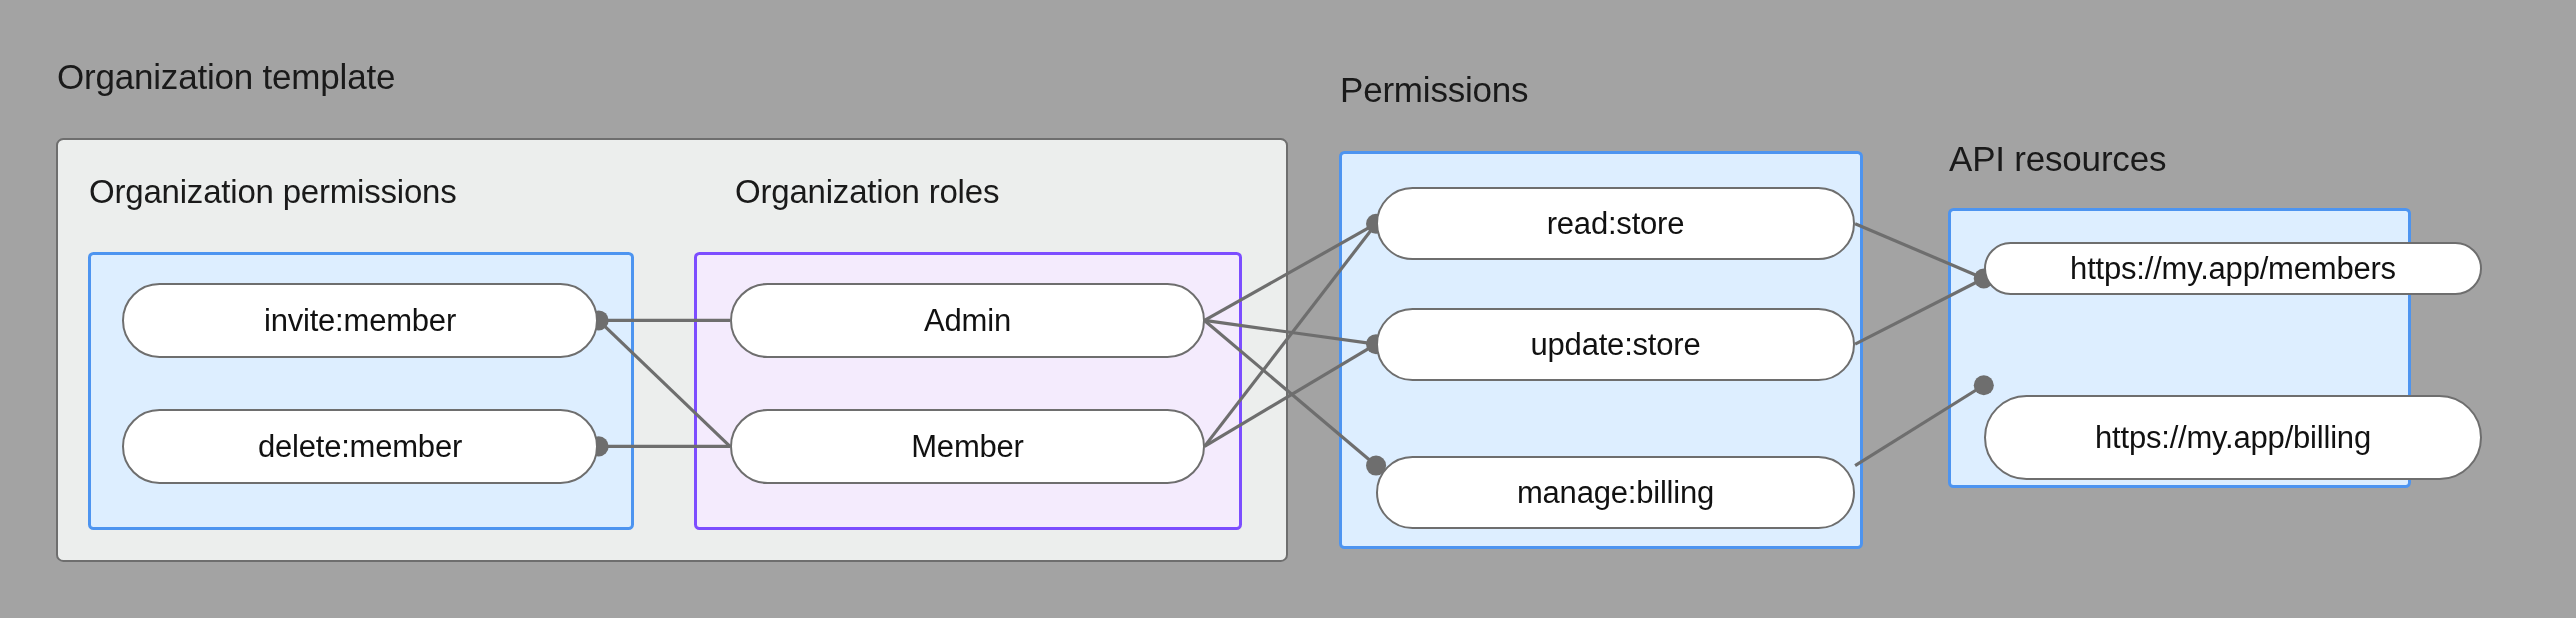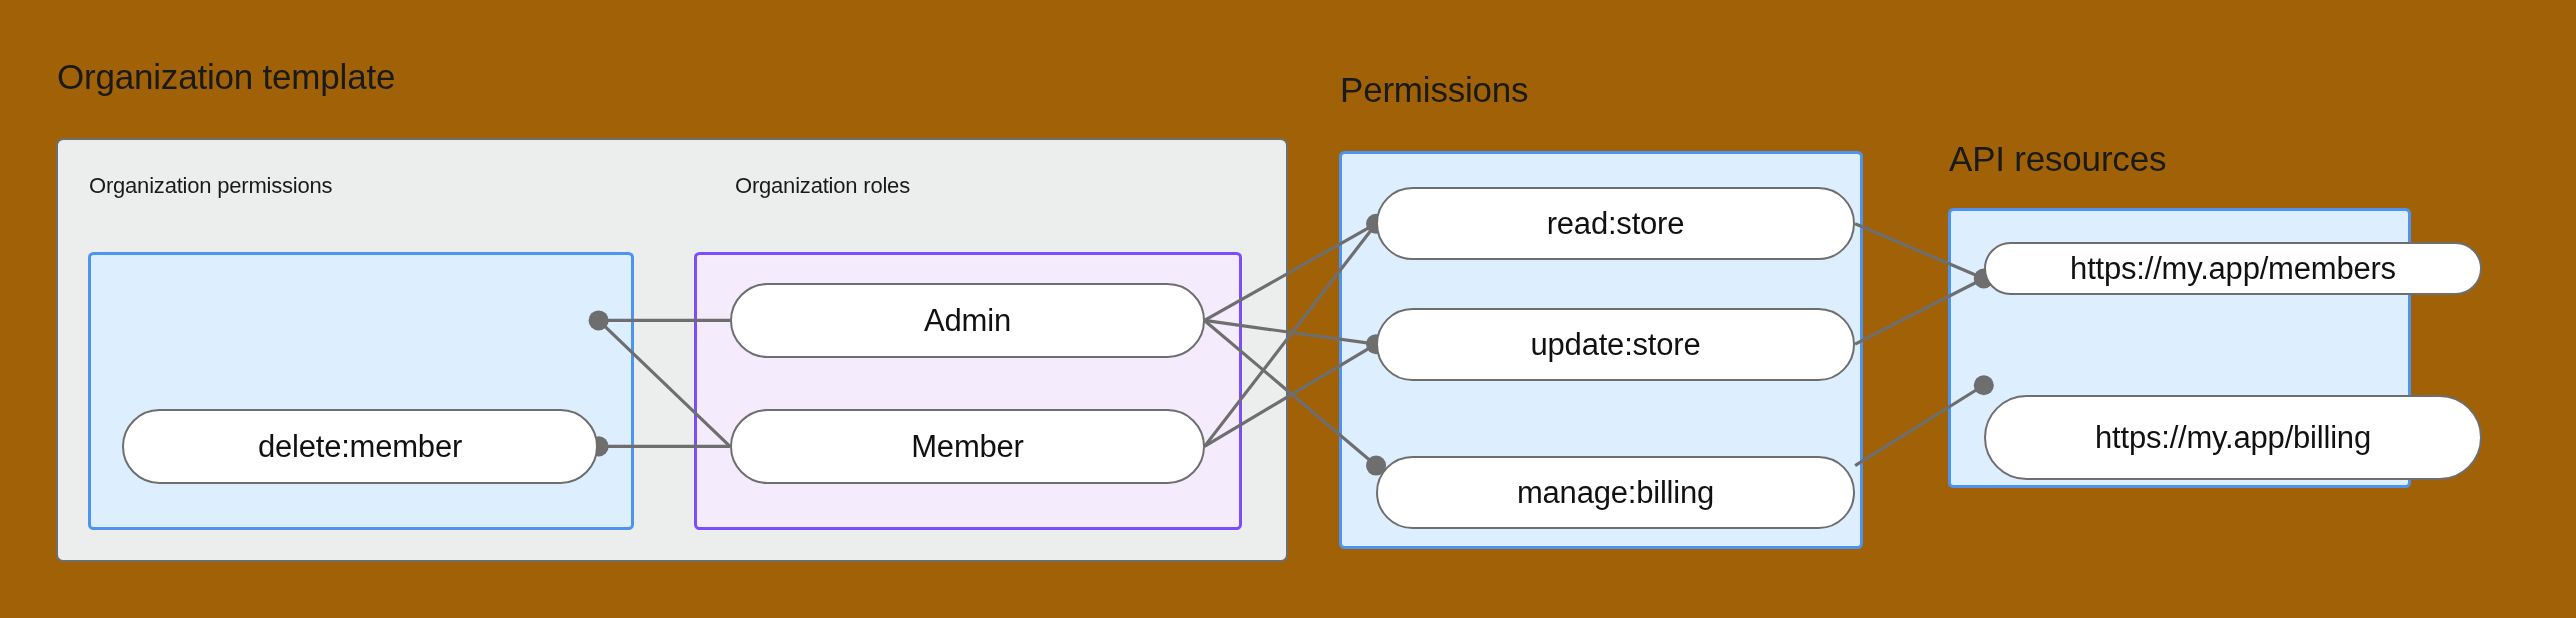--- a/index.html
+++ b/index.html
@@ -7,40 +7,40 @@
     padding: 0;
     background: #f5f7f7;
   }
   body {
     font-family: "Liberation Sans", sans-serif;
   }
   #stage {
     position: relative;
     width: 2576px;
     height: 619px;
-    background: #a16207;
+    background: #a3a3a3;
     overflow: hidden;
   }
 
   
   .caption {
     position: absolute;
     font-size: 35px;
     color: #1a1a1a;
     letter-spacing: -0.2px;
     white-space: nowrap;
   }
   #cap-org-template { left: 57px;   top: 57px; }
   #cap-permissions  { left: 1340px; top: 70px; }
   #cap-api          { left: 1949px; top: 139px; }
 
   
   .group-title {
     position: absolute;
-    font-size: 22px;
+    font-size: 33px;
     color: #1a1a1a;
     letter-spacing: -0.2px;
     white-space: nowrap;
   }
   #ttl-org-perms { left: 89px;  top: 173px; }
   #ttl-org-roles { left: 695px; top: 173px; margin-left: 40px; }
 
   
   #org-template-box {
     position: absolute;
@@ -148,20 +148,21 @@
 
     <circle class="edge-dot" cx="656" cy="351" r="11"></circle>
     <circle class="edge-dot" cx="656" cy="489" r="11"></circle>
     <circle class="edge-dot" cx="1508" cy="245" r="11"></circle>
     <circle class="edge-dot" cx="1508" cy="377" r="11"></circle>
     <circle class="edge-dot" cx="1508" cy="510" r="11"></circle>
     <circle class="edge-dot" cx="2174" cy="305" r="11"></circle>
     <circle class="edge-dot" cx="2174" cy="422" r="11"></circle>
   </svg>
 
+  <div class="node" id="node-invite">invite:member</div>
   <div class="node" id="node-admin">Admin</div>
 
   <div class="node" id="node-delete">delete:member</div>
   <div class="node" id="node-read">read:store</div>
 
   <div class="node" id="node-member">Member</div>
   <div class="node" id="node-update">update:store</div>
   <div class="node" id="node-billing">manage:billing</div>
 
   <div class="node" id="node-members">https://my.app/members</div>

